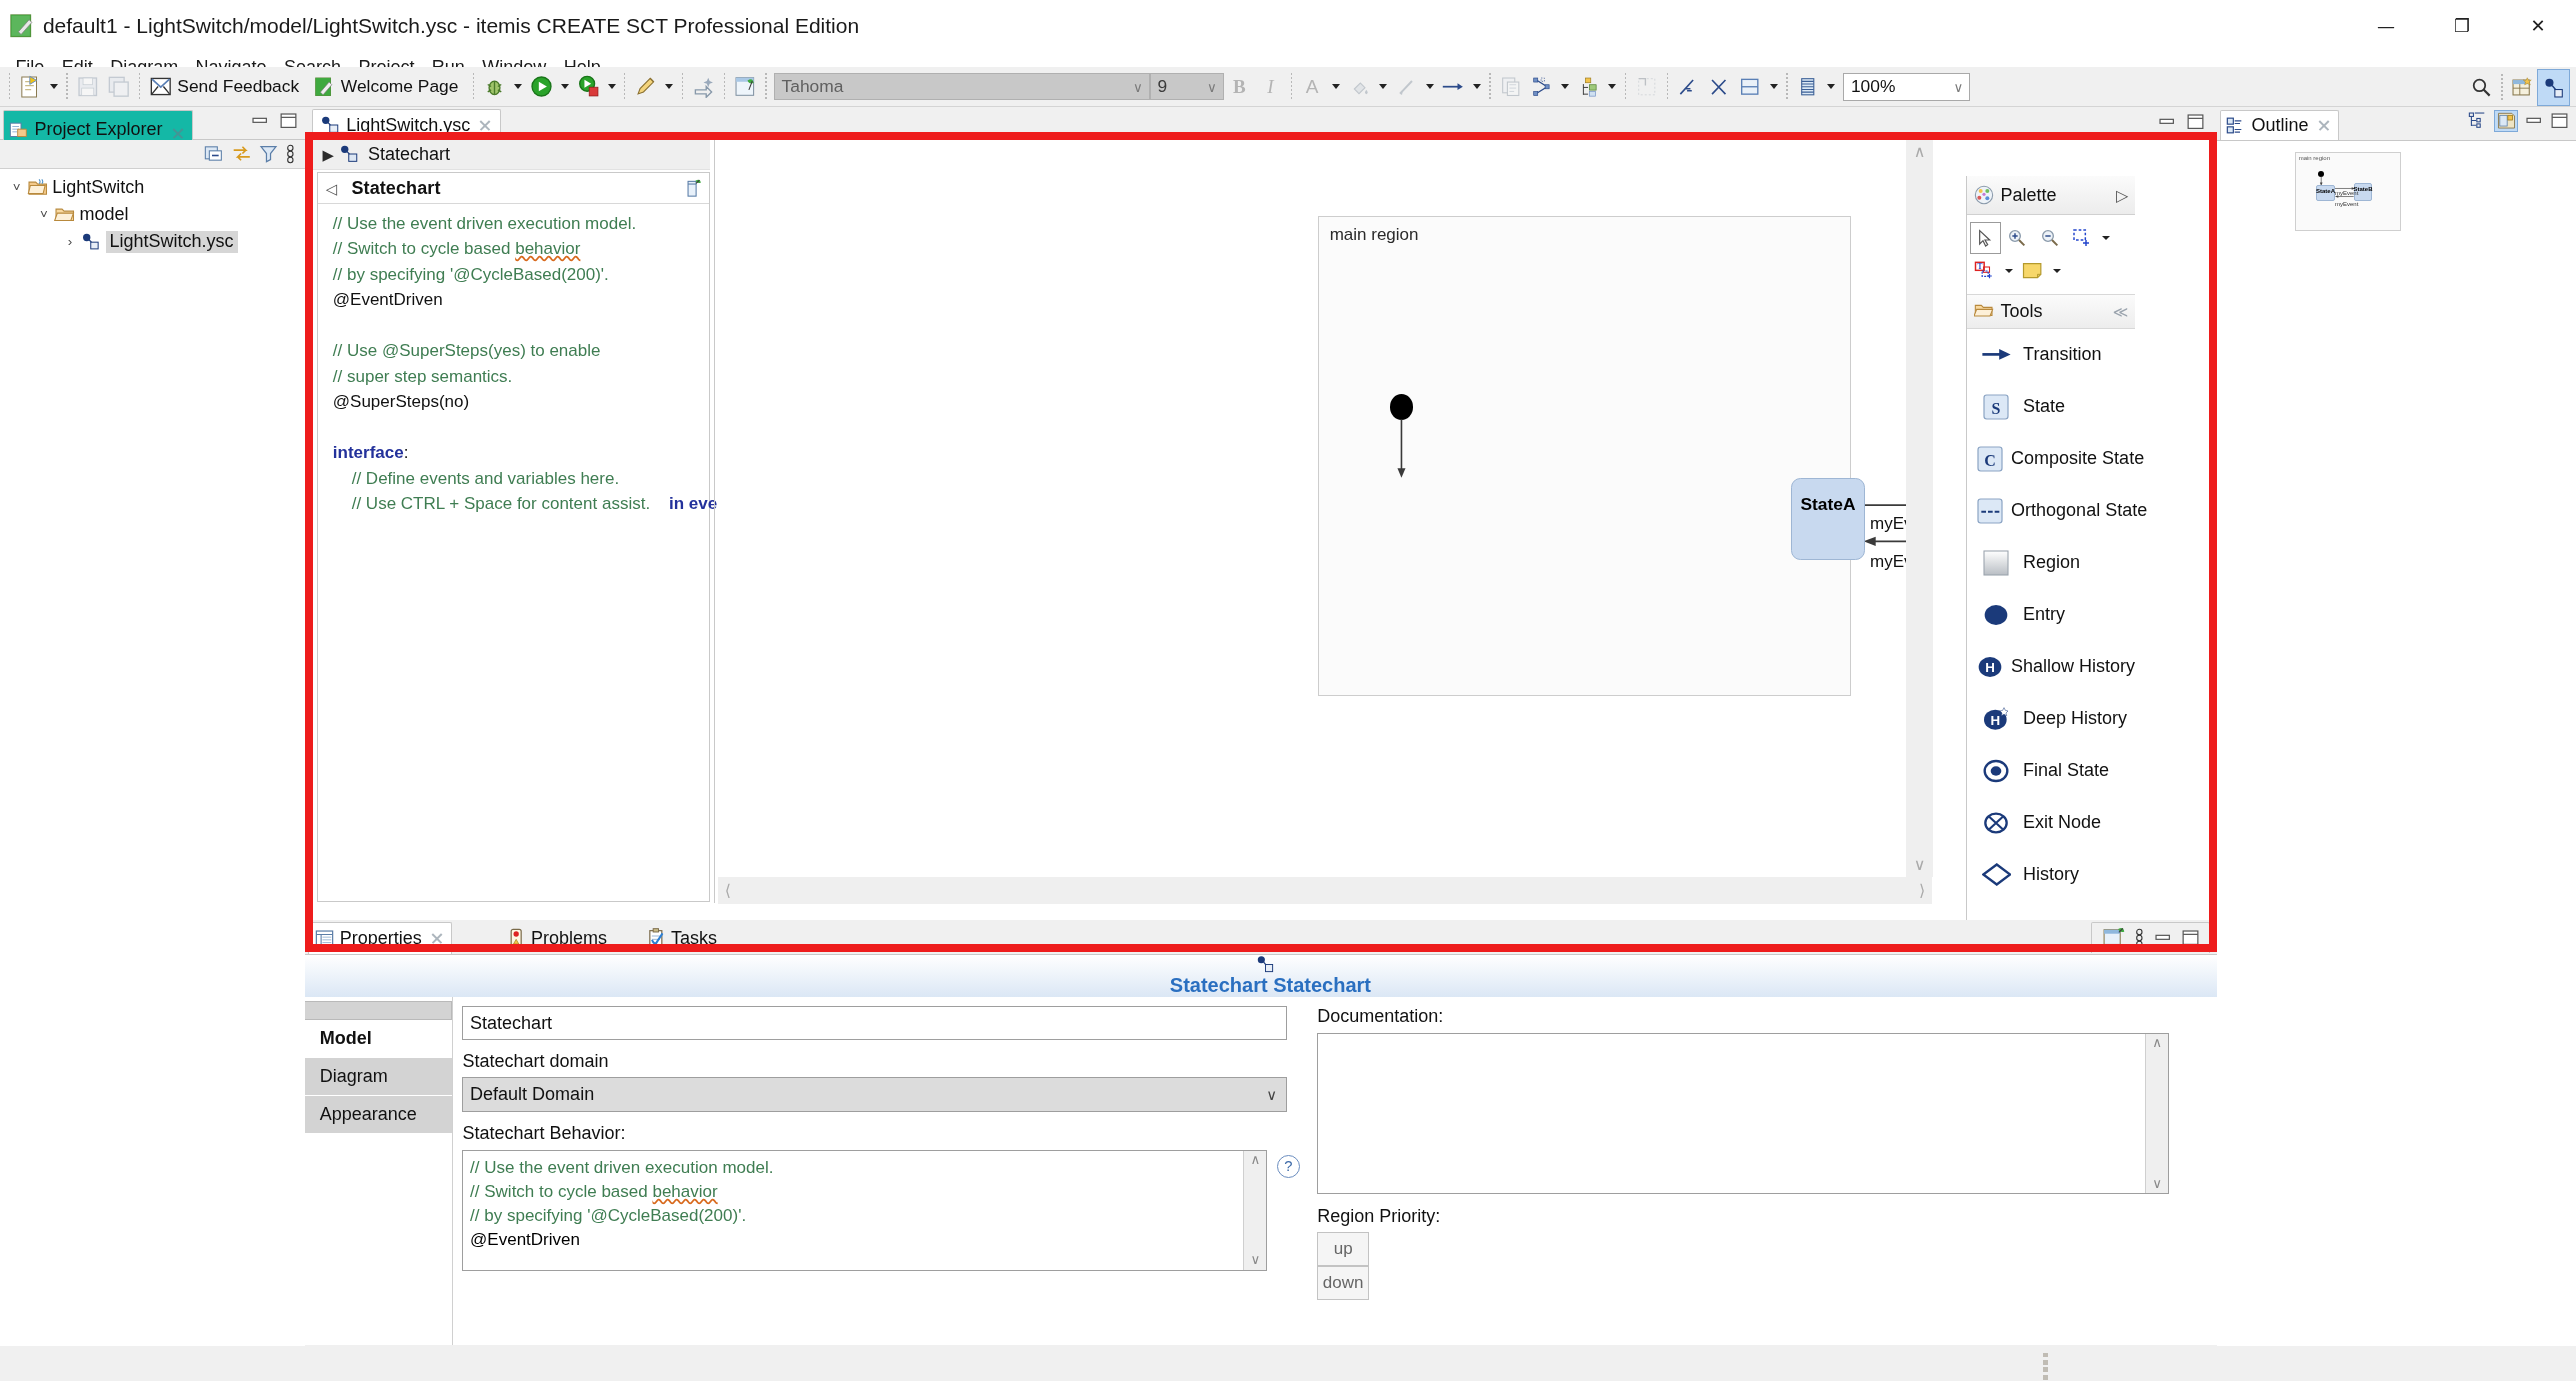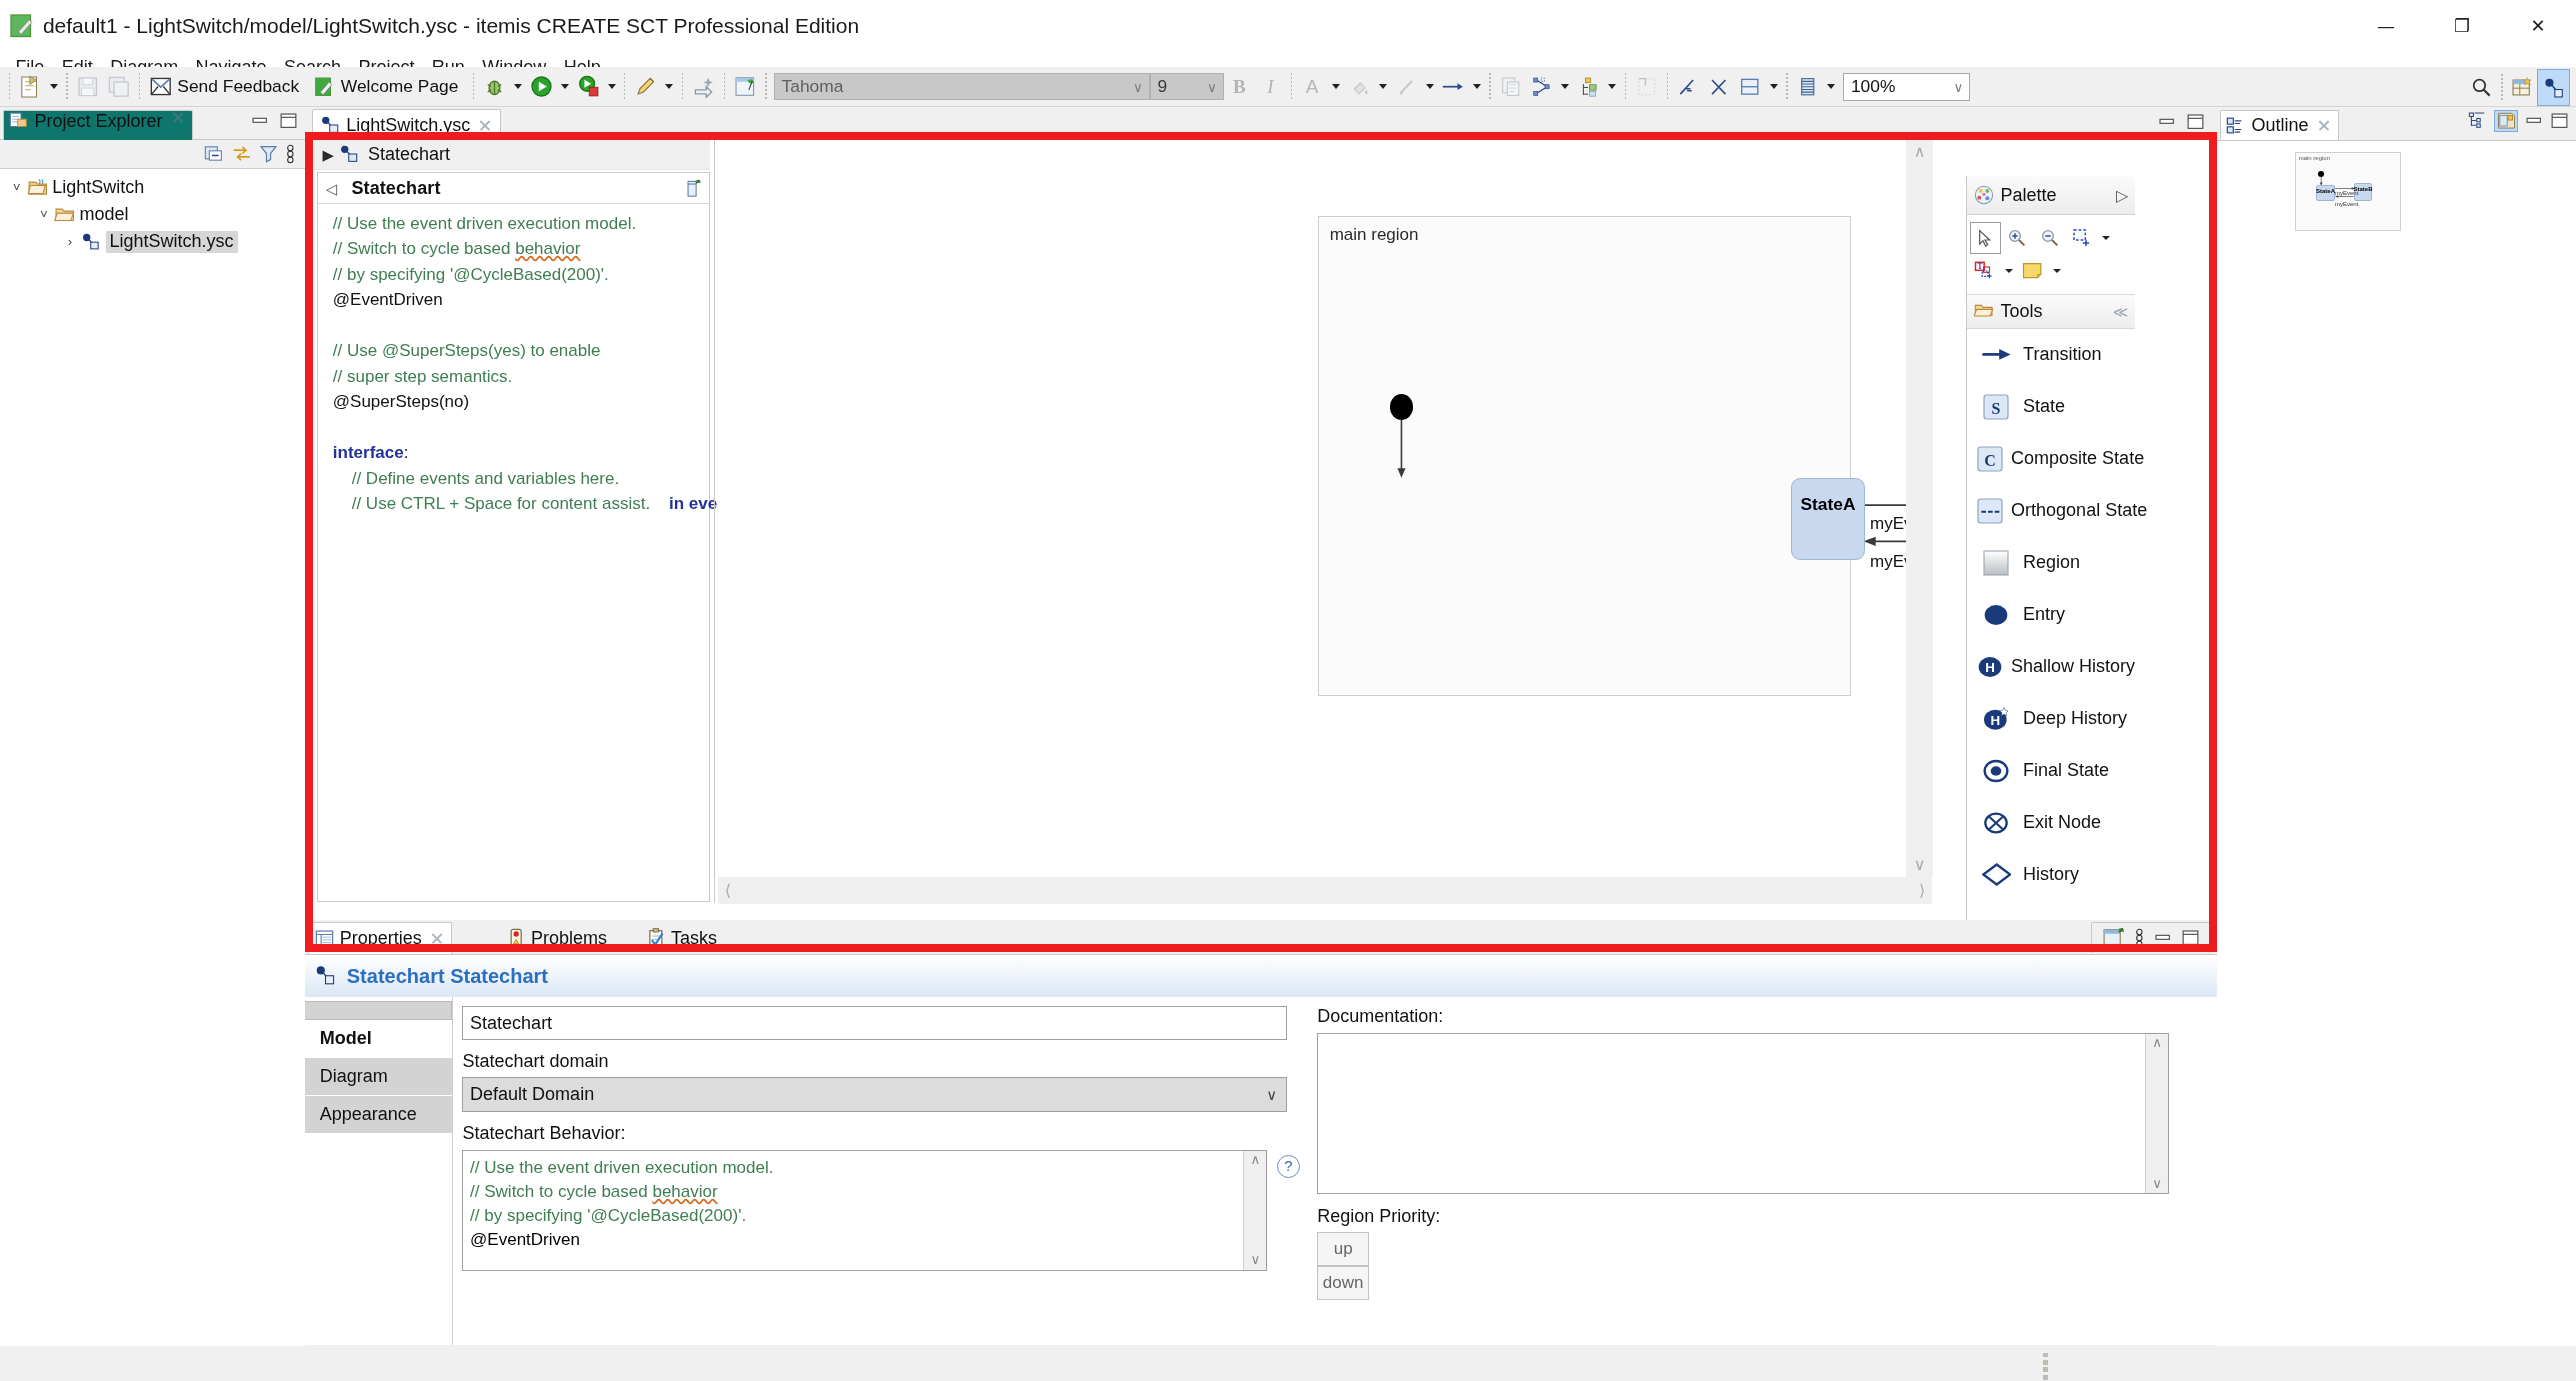--- a/index.html
+++ b/index.html
@@ -57,22 +57,22 @@
   .zoom-combo {
     display:flex; align-items:center; height:28px; background:#ffffff; border:0.7px solid #a9a9a9;
     width:127px; color:#111; font-size:17.4px; padding-left:6.7px; position:relative; margin-left:4px;
   }
   .tb-right { position:absolute; right:6.7px; top:0; height:40px; display:flex; align-items:center; }
 
   
   .proj-panel { position:absolute; left:0; top:108px; width:305px; height:1238px; background:#f0f0f0; }
   .panel-tabrow { height:32px; position:relative; background:#f0f0f0; }
   .panel-tab {
-    position:absolute; left:2.7px; top:2px; height:30px; background:#0f766e;
-    border:0.7px solid #c8c8c8; border-bottom:none; display:flex; align-items:flex-start; padding:0 8px 0 5.4px;
+    position:absolute; left:2.7px; top:2px; height:30px; background:#14b8a6;
+    border:0.7px solid #c8c8c8; border-bottom:none; display:flex; align-items:flex-end; padding:0 8px 0 5.4px;
     border-radius:2px 2px 0 0;
   }
   .panel-tab-label { font-size:18px; color:#111; margin-left:5.4px; white-space:nowrap;}
   .tab-x { margin-left:8px; width:13.4px; height:13.4px; position:relative; opacity:.55; }
   .tab-x:before, .tab-x:after {
     content:""; position:absolute; left:6px; top:0; width:2px; height:13.4px; background:#6a7a88;
   }
   .tab-x:before { transform:rotate(45deg); } .tab-x:after { transform:rotate(-45deg); }
   .panel-tabrow-line { position:absolute; left:0; bottom:0; width:100%; height:0.7px; background:#c8c8c8;}
   .panel-toolrow { height:27px; display:flex; align-items:center; justify-content:flex-end; padding-right:9.4px; gap:6.7px; background:#f0f0f0;}
@@ -161,21 +161,21 @@
   .mini-trans { position:absolute; font-size:6px; color:#333;}
 
   
   .props { position:absolute; left:305px; top:920px; width:1912px; height:425px; background:#f0f0f0;}
   .props-tabrow { height:34px; position:relative;}
   .ptab { position:absolute; top:2px; height:32px; display:flex; align-items:center; padding:0 8px 0 6.7px; border-radius:2px 2px 0 0;}
   .ptab.active { background:#fff; border:0.7px solid #c8c8c8; border-bottom:none;}
   .ptab-label { font-size:18px; color:#111; margin-left:5.4px; white-space:nowrap;}
   .props-tool { position:absolute; right:6.7px; top:2px; height:31px; display:flex; align-items:center; gap:9.4px; padding:0 9.4px; border:0.7px solid #c8c8c8; border-bottom:none; background:#f0f0f0; border-radius:2px 2px 0 0;}
   .props-body { position:absolute; left:0; top:34px; right:0; bottom:0; background:#fff; border-top:0.7px solid #c8c8c8;}
-  .props-title { display:flex; align-items:center; height:42px; padding-left:9.4px; background:linear-gradient(#ffffff,#dbe7f5);}
+  .props-title { display:flex; align-items:center; height:42px; padding-left:9.4px; background:linear-gradient(#ffffff,#dbe7f5);flex-direction:column;}
   .props-title-text { font-size:20px; font-weight:700; color:#2a6fc0; margin-left:9.4px;}
   .props-content { position:absolute; left:0; top:42px; right:0; bottom:0; display:flex;}
   .prop-tabs { width:148px; padding-top:4px; border-right:0.7px solid #d0d0d0;}
   .prop-tab-top { height:19px; background:#d3d3d3; border:0.7px solid #b9b9b9; border-left:none;}
   .prop-tab { height:38px; display:flex; align-items:center; padding-left:14.8px; font-size:18px; color:#111; border-bottom:0.7px solid #fff;}
   .prop-tab.active { background:#fff; font-weight:700;}
   .prop-tab.inactive { background:#d3d3d3; }
   .pf-col { display:flex; flex-direction:column;}
   .pf-label { font-size:18px; color:#111; margin-bottom:5.4px;}
   .pf-input { width:825px; height:34px; border:0.7px solid #9e9e9e; background:#fff; font-size:18px; color:#111; display:flex; align-items:center; padding-left:6.7px;}

